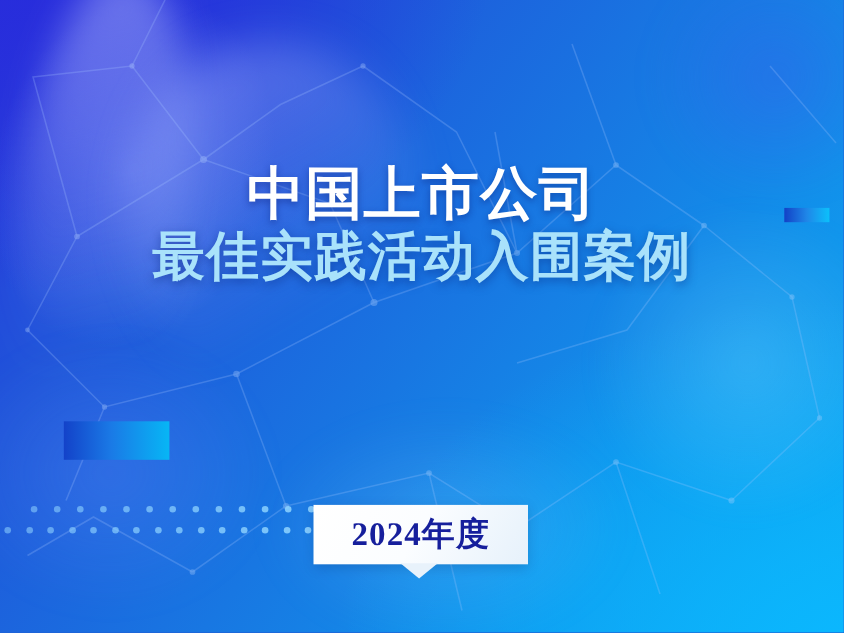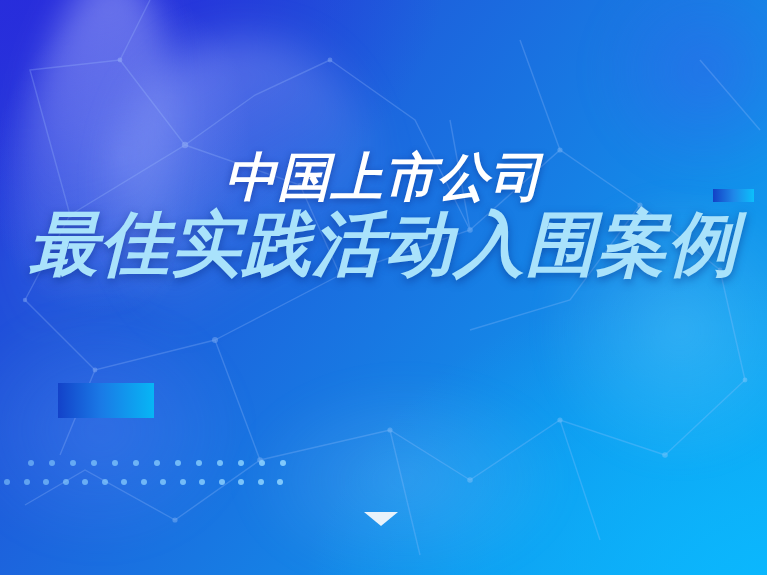--- a/index.html
+++ b/index.html
@@ -82,34 +82,33 @@
 
   
   .title-block{
     position:absolute;left:0;right:0;top:152px;
     text-align:center;line-height:1;
   }
   .title-line{
     font-weight:700;
     letter-spacing:1px;
     white-space:nowrap;
-    font-style:italic;
   }
   .t1{
     font-size:52px;color:#ffffff;
     text-shadow:0 2px 7px rgba(10,30,120,.45);
     margin-bottom:6px;
   }
   .t2{
     font-size:54px;color:#a4dffb;
     text-shadow:0 2px 8px rgba(8,40,130,.50);
     margin-bottom:4px;
   }
   .t3{
-    font-size:70px;color:#a9e2fb;
+    font-size:48px;color:#a9e2fb;
     text-shadow:0 3px 9px rgba(8,40,130,.50);
     text-align:center;
   }
 
   
   .badge{
     position:absolute;left:285px;top:459px;width:195px;height:54px;
     background:linear-gradient(120deg,#ffffff 0%,#fbfdff 48%,#e6f1fb 100%);
     box-shadow:0 3px 10px rgba(6,40,110,.22);
     display:flex;align-items:center;justify-content:center;
@@ -222,15 +221,18 @@
       <span style="left: 234px; background: rgb(143, 212, 255); opacity: 0.83;"></span>
       <span style="left: 253.5px; background: rgb(143, 212, 255); opacity: 0.853333;"></span>
       <span style="left: 273px; background: rgb(143, 212, 255); opacity: 0.876667;"></span>
     </div>
 
   <div class="title-block">
     <div class="title-line t1">中国上市公司</div>
     <div class="title-line t3">最佳实践活动入围案例</div>
   </div>
 
+  <div class="badge">
+    <span class="badge-label">2024年度</span>
+  </div>
   <div class="badge-tail"></div>
 
 </div>
 
 </body></html>

